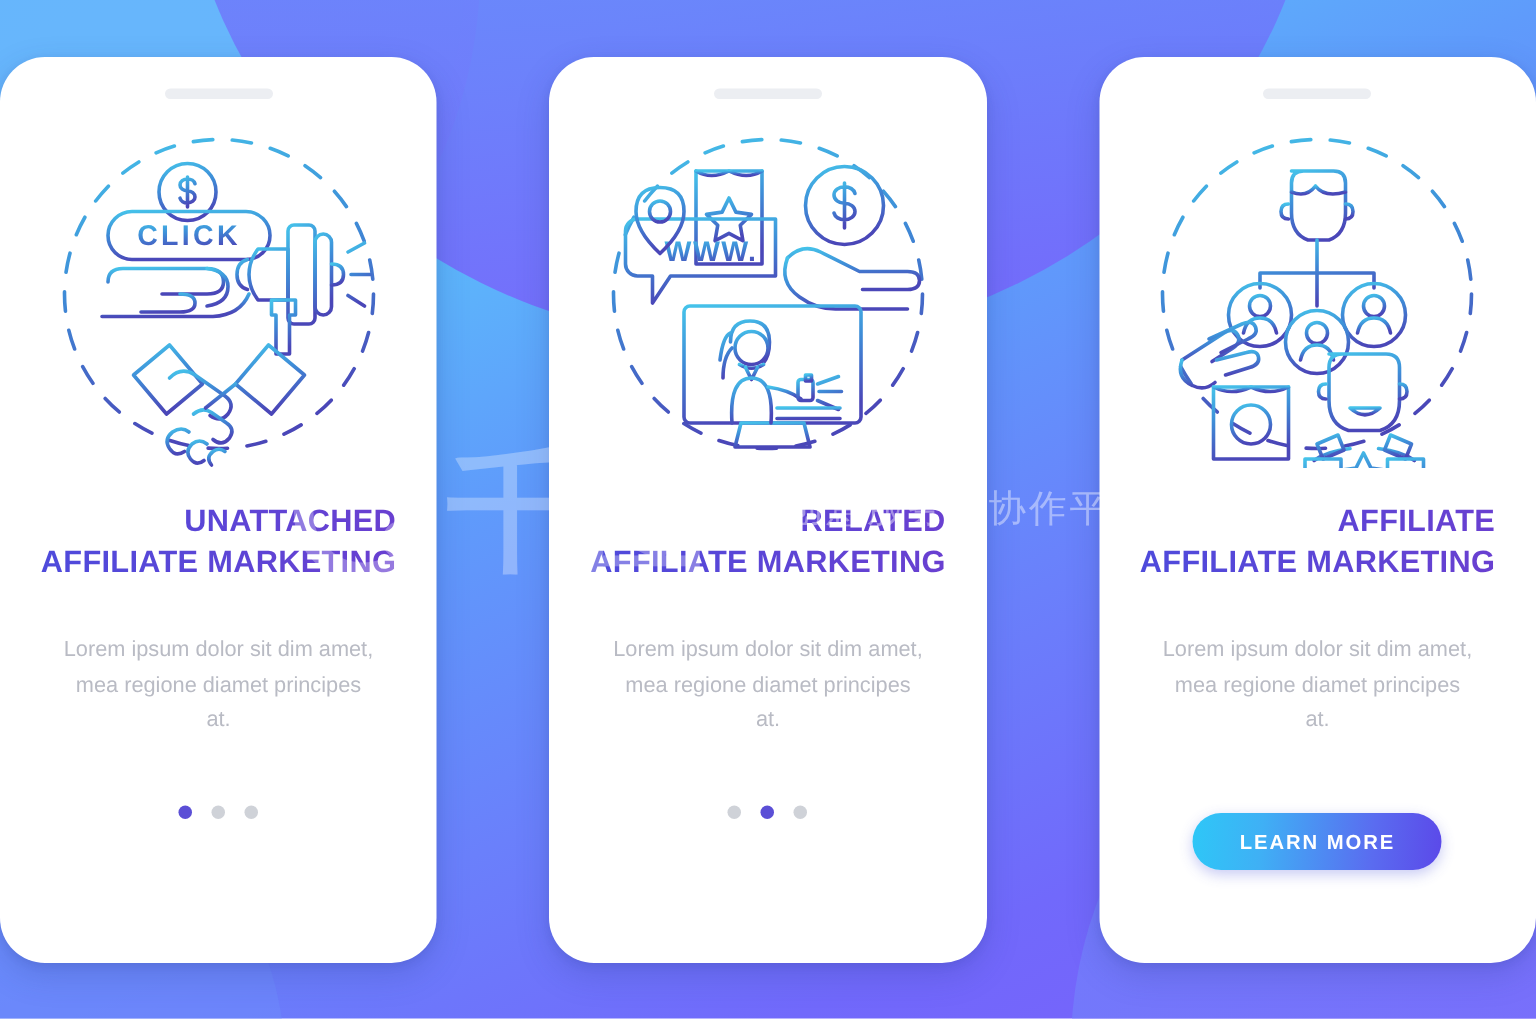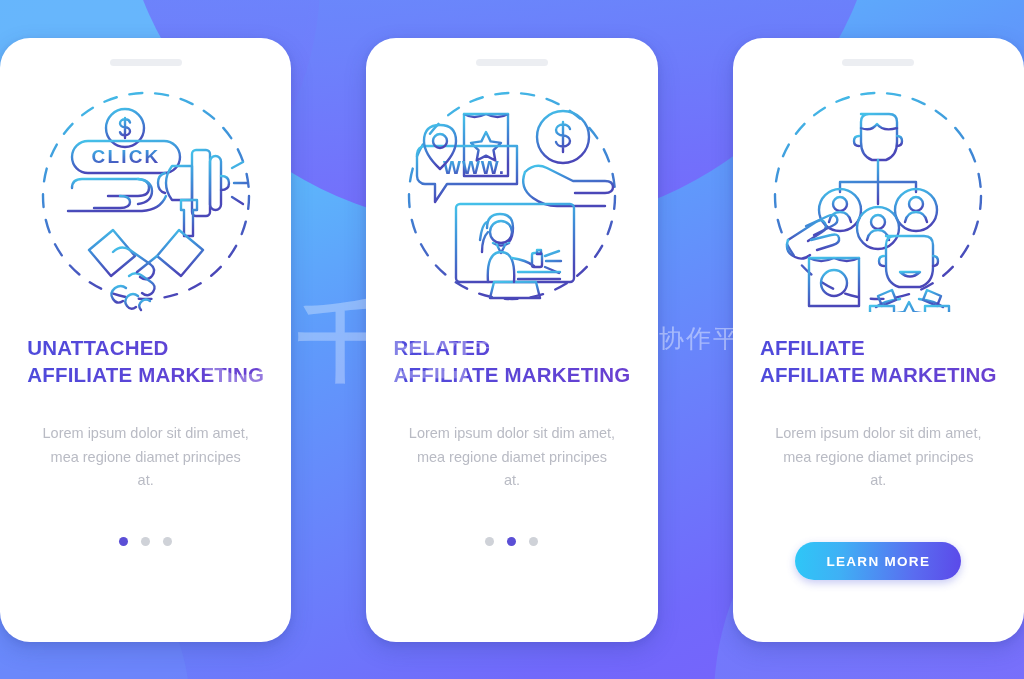--- a/index.html
+++ b/index.html
@@ -99,21 +99,21 @@
   }
   .speaker {
     width:72px; height:7px; border-radius:4px;
     background:#eceef2; margin-top:21px; flex:none;
   }
 
   .illus { margin-top:14px; width:240px; height:232px; flex:none; }
 
   .title {
     margin-top:22px;
-    text-align:left;
+    text-align:right;
     font-size:20.5px; font-weight:700;
     letter-spacing:.2px;
     line-height:1.32;
     color:#5448d8;
     background: linear-gradient(90deg,#4d4bdc 0%, #6a3fd0 100%);
     -webkit-background-clip:text; background-clip:text;
     -webkit-text-fill-color:transparent;
     padding:0 10px;
   }
   .title .l1 { display:block; }

